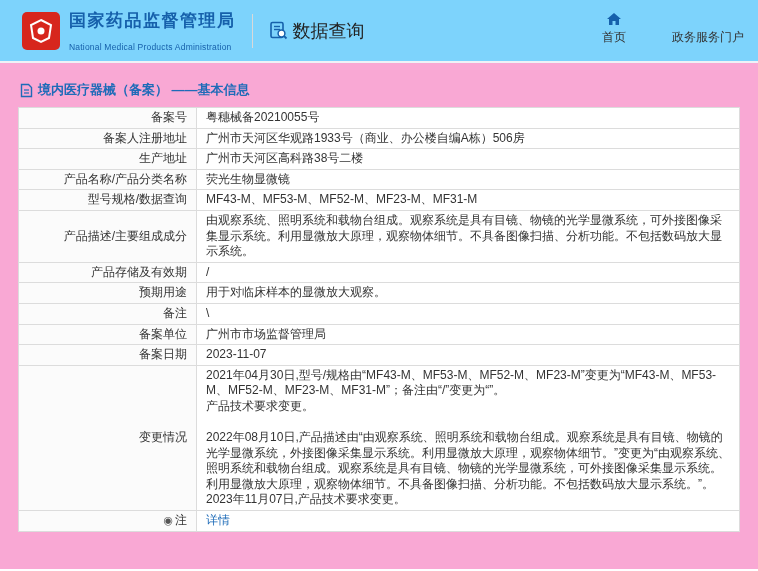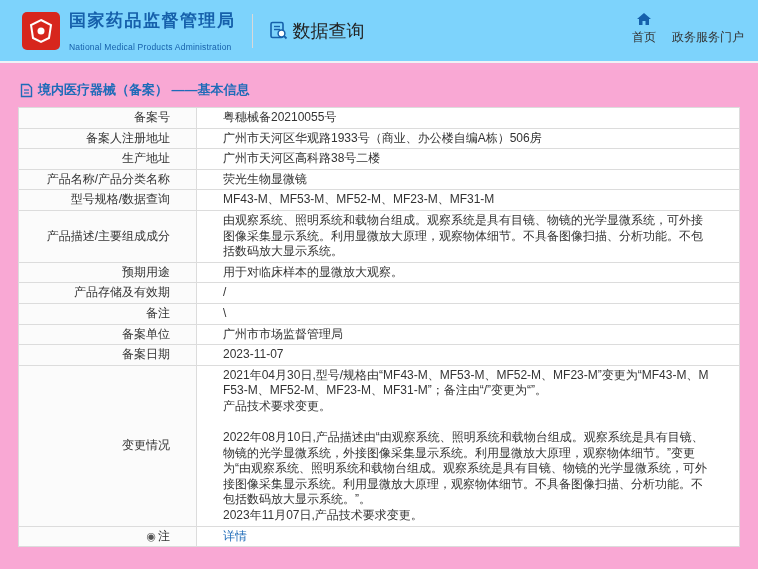--- a/index.html
+++ b/index.html
@@ -12,32 +12,32 @@
   .brand { display:flex; align-items:center; }
   .logo { width:38px; height:38px; border-radius:5px; background:#d7261d;
     display:flex; align-items:center; justify-content:center; margin-right:9px; }
   .brand-text .cn { font-size:17px; font-weight:bold; color:#1660ab; letter-spacing:1.5px; }
   .brand-text .en { font-size:8.5px; color:#1660ab; margin-top:10px; letter-spacing:.2px; }
   .vdiv { width:1px; height:34px; background:#d9d9d9; margin:0 16px; }
   .section { display:flex; align-items:center; font-size:18px; font-weight:normal; color:#222; cursor:pointer; }
   .section svg { margin-right:5px; }
   .right-nav { margin-left:auto; display:flex; align-items:flex-end; padding-bottom:4px; }
   .nav-item { display:flex; flex-direction:column; align-items:center; font-size:12px;
-    color:#333; cursor:pointer; margin-left:16px; }
+    color:#333; cursor:pointer; margin-left:46px; }
   .nav-item svg { margin-bottom:3px; }
 
   
   .content { background:#f9a8d4; min-height:506px; padding:12px 18px 12px 18px; }
   .page-title { display:flex; align-items:center; font-size:13px; font-weight:bold;
     color:#1e6bb8; padding:6px 2px 8px 2px; }
   .page-title svg { margin-right:5px; }
 
   table.detail { width:100%; border-collapse:collapse; background:#fff;
     font-size:12px; color:#333; table-layout:fixed; }
-  table.detail td { border:1px solid #dcdcdc; padding:2px 26px; line-height:1.3;
+  table.detail td { border:1px solid #dcdcdc; padding:2px 9px; line-height:1.3;
     vertical-align:middle; word-break:break-all; }
   td.lbl { width:178px; text-align:right; background:#fbfbfb; color:#333; }
   td.val { text-align:left; background:#fff; }
   td.preline { white-space:pre-line; }
   .note-ico { font-size:11px; margin-right:2px; color:#555; }
   a.detail-link { color:#1e6bb8; text-decoration:none; cursor:pointer; }
 </style>
 </head>
 <body>
 
@@ -108,26 +108,26 @@
     </tr>
     <tr>
       <td class="lbl">型号规格/数据查询</td>
       <td class="val">MF43-M、MF53-M、MF52-M、MF23-M、MF31-M</td>
     </tr>
     <tr>
       <td class="lbl">产品描述/主要组成成分</td>
       <td class="val">由观察系统、照明系统和载物台组成。观察系统是具有目镜、物镜的光学显微系统，可外接图像采集显示系统。利用显微放大原理，观察物体细节。不具备图像扫描、分析功能。不包括数码放大显示系统。</td>
     </tr>
     <tr>
+      <td class="lbl">产品存储及有效期</td>
+      <td class="val">/</td>
+    </tr>
+    <tr>
       <td class="lbl">预期用途</td>
       <td class="val">用于对临床样本的显微放大观察。</td>
-    </tr>
-    <tr>
-      <td class="lbl">产品存储及有效期</td>
-      <td class="val">/</td>
     </tr>
     <tr>
       <td class="lbl">备注</td>
       <td class="val">\</td>
     </tr>
     <tr>
       <td class="lbl">备案单位</td>
       <td class="val">广州市市场监督管理局</td>
     </tr>
     <tr>

